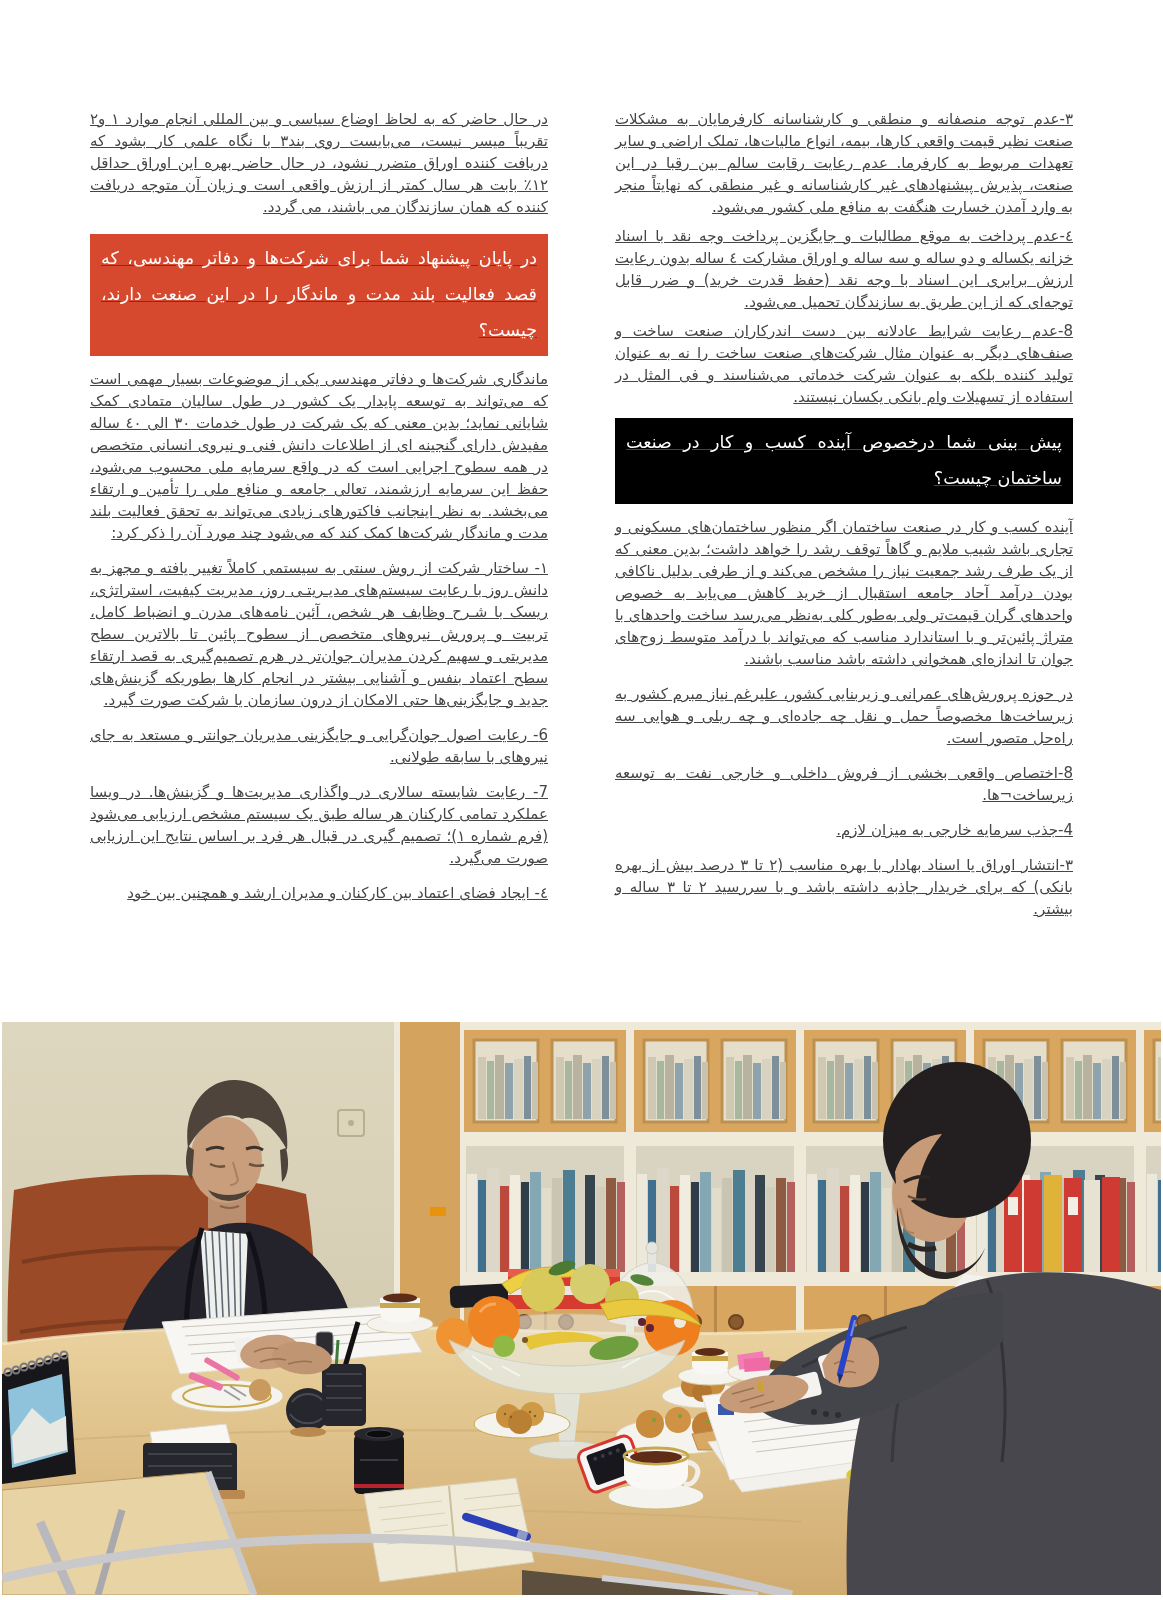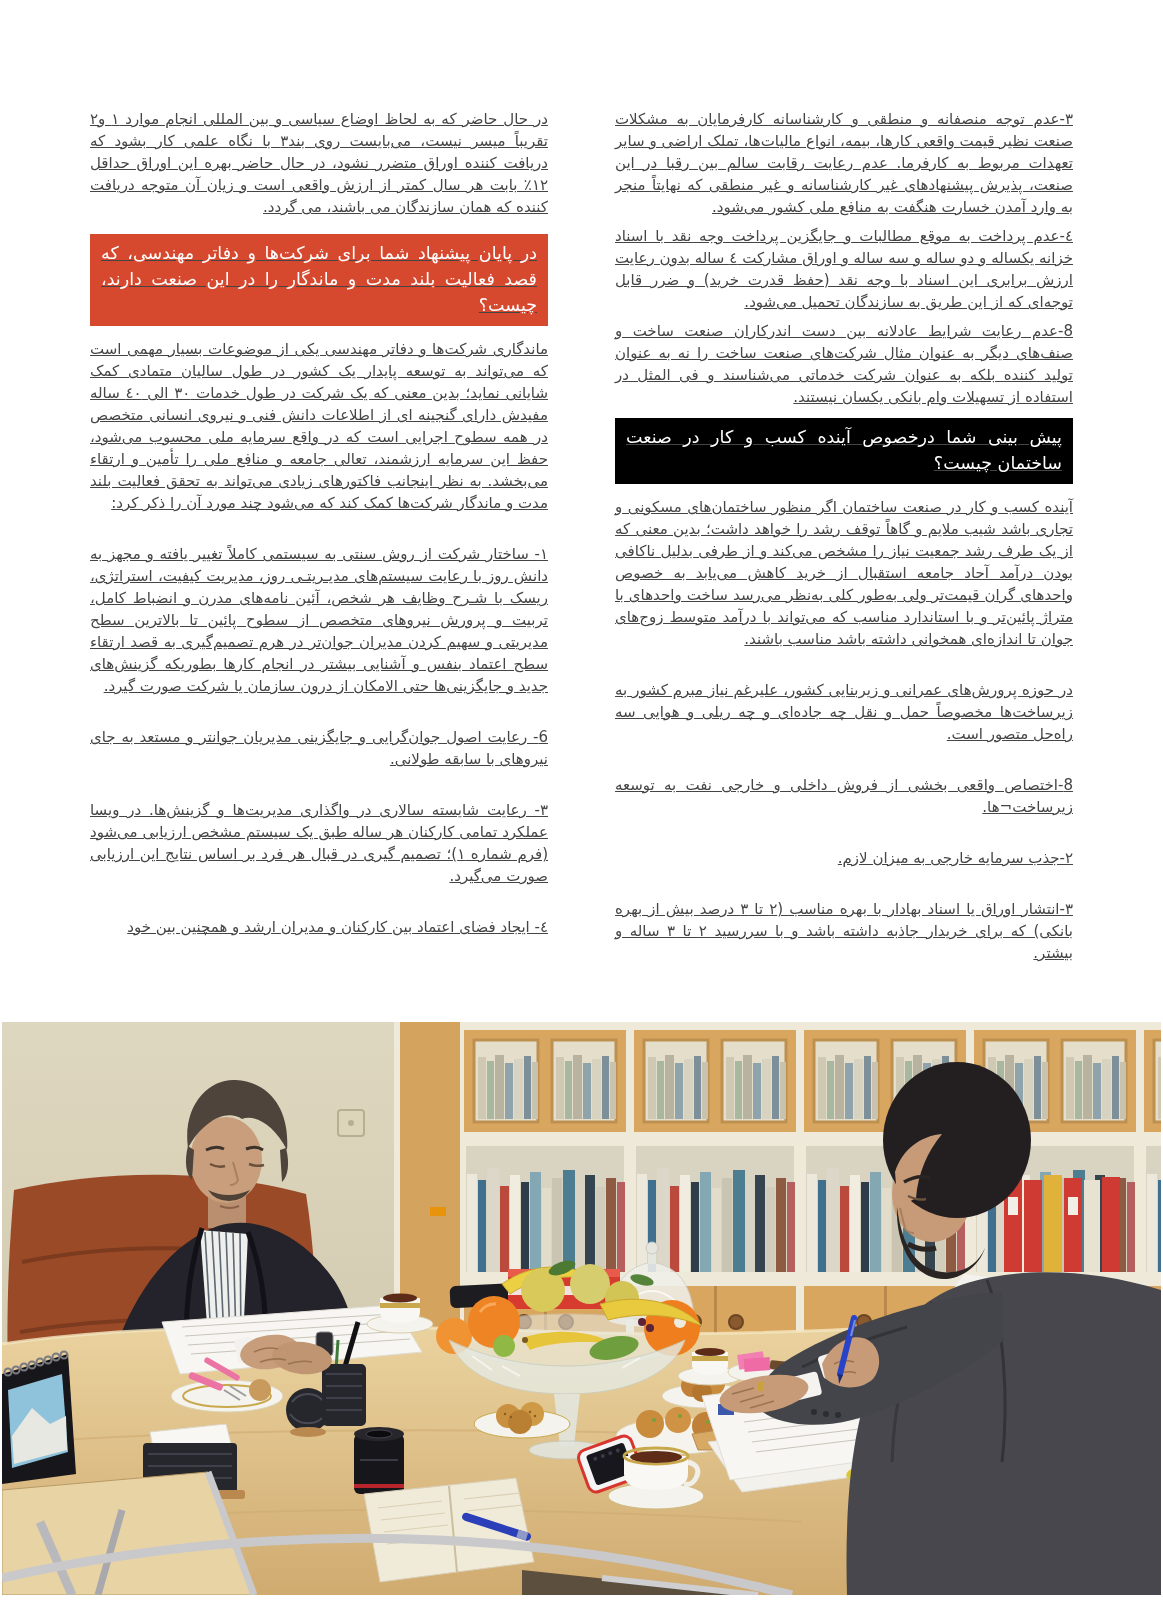--- a/index.html
+++ b/index.html
@@ -7,54 +7,54 @@
     position:relative;width:1163px;height:1600px;background:#ffffff;overflow:hidden;
     font-family:"DejaVu Sans",sans-serif;
   }
   .col{
     position:absolute;top:108px;width:458px;direction:rtl;text-align:justify;
     color:#454545;font-size:15px;line-height:22px;text-decoration:underline;
   }
   .col-right{left:615px;}
   .col-left{left:90px;}
   .para{margin:0 0 7px 0;}
-  .para.gap{margin-top:29px;}
+  .para.gap{margin-top:13px;}
   .q{
-    display:block;color:#ffffff;font-size:17.5px;line-height:26px;font-weight:normal;
+    display:block;color:#ffffff;font-size:17.5px;line-height:36px;font-weight:normal;
     padding:6px 11px 8px 11px;margin:10px 0 12px 0;text-align:justify;
   }
   .q.cyan{background:#000000;}
   .q.red{background:#d6492e;margin-top:16px;}
   .photo{position:absolute;left:2px;top:1022px;width:1159px;height:573px;margin:0;}
   .photo svg{display:block;}
 </style>
 </head>
 <body>
 
 <div class="page">
 
   <section class="col col-right">
     <p class="para">۳-عدم توجه منصفانه و منطقی و کارشناسانه کارفرمایان به مشکلات صنعت نظیر قیمت واقعی کارها، بیمه، انواع مالیات‌ها، تملک اراضی و سایر تعهدات مربوط به کارفرما. عدم رعایت رقابت سالم بین رقبا در این صنعت، پذیرش پیشنهادهای غیر کارشناسانه و غیر منطقی که نهایتاً منجر به وارد آمدن خسارت هنگفت به منافع ملی کشور می‌شود.</p>
     <p class="para">٤-عدم پرداخت به موقع مطالبات و جایگزین پرداخت وجه نقد با اسناد خزانه یکساله و دو ساله و سه ساله و اوراق مشارکت ٤ ساله بدون رعایت ارزش برابری این اسناد با وجه نقد (حفظ قدرت خرید) و ضرر قابل توجه‌ای که از این طریق به سازندگان تحمیل می‌شود.</p>
     <p class="para">8-عدم رعایت شرایط عادلانه بین دست اندرکاران صنعت ساخت و صنف‌های دیگر به عنوان مثال شرکت‌های صنعت ساخت را نه به عنوان تولید کننده بلکه به عنوان شرکت خدماتی می‌شناسند و فی المثل در استفاده از تسهیلات وام بانکی یکسان نیستند.</p>
     <h2 class="q cyan">پیش بینی شما درخصوص آینده کسب و کار در صنعت ساختمان چیست؟</h2>
     <p class="para">آینده کسب و کار در صنعت ساختمان اگر منظور ساختمان‌های مسکونی و تجاری باشد شیب ملایم و گاهاً توقف رشد را خواهد داشت؛ بدین معنی که از یک طرف رشد جمعیت نیاز را مشخص می‌کند و از طرفی بدلیل ناکافی بودن درآمد آحاد جامعه استقبال از خرید کاهش می‌یابد به خصوص واحدهای گران قیمت‌تر ولی به‌طور کلی به‌نظر می‌رسد ساخت واحدهای با متراژ پائین‌تر و با استاندارد مناسب که می‌تواند با درآمد متوسط زوج‌های جوان تا اندازه‌ای همخوانی داشته باشد مناسب باشند.</p>
     <p class="para gap">در حوزه پرورش‌های عمرانی و زیربنایی کشور، علیرغم نیاز مبرم کشور به زیرساخت‌ها مخصوصاً حمل و نقل چه جاده‌ای و چه ریلی و هوایی سه راه‌حل متصور است.</p>
     <p class="para gap">8-اختصاص واقعی بخشی از فروش داخلی و خارجی نفت به توسعه زیرساخت¬ها.</p>
-    <p class="para gap">۲-جذب سرمایه خارجی به میزان لازم.</p>
+    <p class="para gap">4-جذب سرمایه خارجی به میزان لازم.</p>
     <p class="para gap">۳-انتشار اوراق یا اسناد بهادار با بهره مناسب (۲ تا ۳ درصد بیش از بهره بانکی) که برای خریدار جاذبه داشته باشد و با سررسید ۲ تا ۳ ساله و بیشتر.</p>
   </section>
 
   <section class="col col-left">
     <p class="para">در حال حاضر که به لحاظ اوضاع سیاسی و بین المللی انجام موارد ۱ و۲ تقریباً میسر نیست، می‌بایست روی بند۳ با نگاه علمی کار بشود که دریافت کننده اوراق متضرر نشود، در حال حاضر بهره این اوراق حداقل ۱۲٪ بابت هر سال کمتر از ارزش واقعی است و زیان آن متوجه دریافت کننده که همان سازندگان می باشند، می گردد.</p>
     <h2 class="q red">در پایان پیشنهاد شما برای شرکت‌ها و دفاتر مهندسی، که قصد فعالیت بلند مدت و ماندگار را در این صنعت دارند، چیست؟</h2>
     <p class="para">ماندگاری شرکت‌ها و دفاتر مهندسی یکی از موضوعات بسیار مهمی است که می‌تواند به توسعه پایدار یک کشور در طول سالیان متمادی کمک شایانی نماید؛ بدین معنی که یک شرکت در طول خدمات ۳۰ الی ٤۰ ساله مفیدش دارای گنجینه ای از اطلاعات دانش فنی و نیروی انسانی متخصص در همه سطوح اجرایی است که در واقع سرمایه ملی محسوب می‌شود، حفظ این سرمایه ارزشمند، تعالی جامعه و منافع ملی را تأمین و ارتقاء می‌بخشد. به نظر اینجانب فاکتورهای زیادی می‌تواند به تحقق فعالیت بلند مدت و ماندگار شرکت‌ها کمک کند که می‌شود چند مورد آن را ذکر کرد:</p>
     <p class="para gap">۱- ساختار شرکت از روش سنتی به سیستمی کاملاً تغییر یافته و مجهز به دانش روز با رعایت سیستم‌های مدیـریتـی روز، مدیریت کیفیت، استراتژی، ریسک با شـرح وظایف هر شخص، آئین نامه‌های مدرن و انضباط کامل، تربیت و پرورش نیروهای متخصص از سطوح پائین تا بالاترین سطح مدیریتی و سهیم کردن مدیران جوان‌تر در هرم تصمیم‌گیری به قصد ارتقاء سطح اعتماد بنفس و آشنایی بیشتر در انجام کارها بطوریکه گزینش‌های جدید و جایگزینی‌ها حتی الامکان از درون سازمان یا شرکت صورت گیرد.</p>
     <p class="para gap">6- رعایت اصول جوان‌گرایی و جایگزینی مدیریان جوانتر و مستعد به جای نیروهای با سابقه طولانی.</p>
-    <p class="para gap">۳- رعایت شایسته سالاری در واگذاری مدیریت‌ها و گزینش‌ها. در ویسا عملکرد تمامی کارکنان هر ساله طبق یک سیستم مشخص ارزیابی می‌شود (فرم شماره ۱)؛ تصمیم گیری در قبال هر فرد بر اساس نتایج این ارزیابی صورت می‌گیرد.</p>
+    <p class="para gap">7- رعایت شایسته سالاری در واگذاری مدیریت‌ها و گزینش‌ها. در ویسا عملکرد تمامی کارکنان هر ساله طبق یک سیستم مشخص ارزیابی می‌شود (فرم شماره ۱)؛ تصمیم گیری در قبال هر فرد بر اساس نتایج این ارزیابی صورت می‌گیرد.</p>
     <p class="para gap">٤- ایجاد فضای اعتماد بین کارکنان و مدیران ارشد و همچنین بین خود</p>
   </section>
 
   <figure class="photo">
     <svg viewBox="0 0 1159 573" width="1159" height="573" xmlns="http://www.w3.org/2000/svg">
       <defs>
         <linearGradient id="wallg" x1="0" y1="0" x2="0" y2="1">
           <stop offset="0" stop-color="#ded7bf"></stop>
             <stop offset="1" stop-color="#cdc4a7"></stop>
         </linearGradient>

